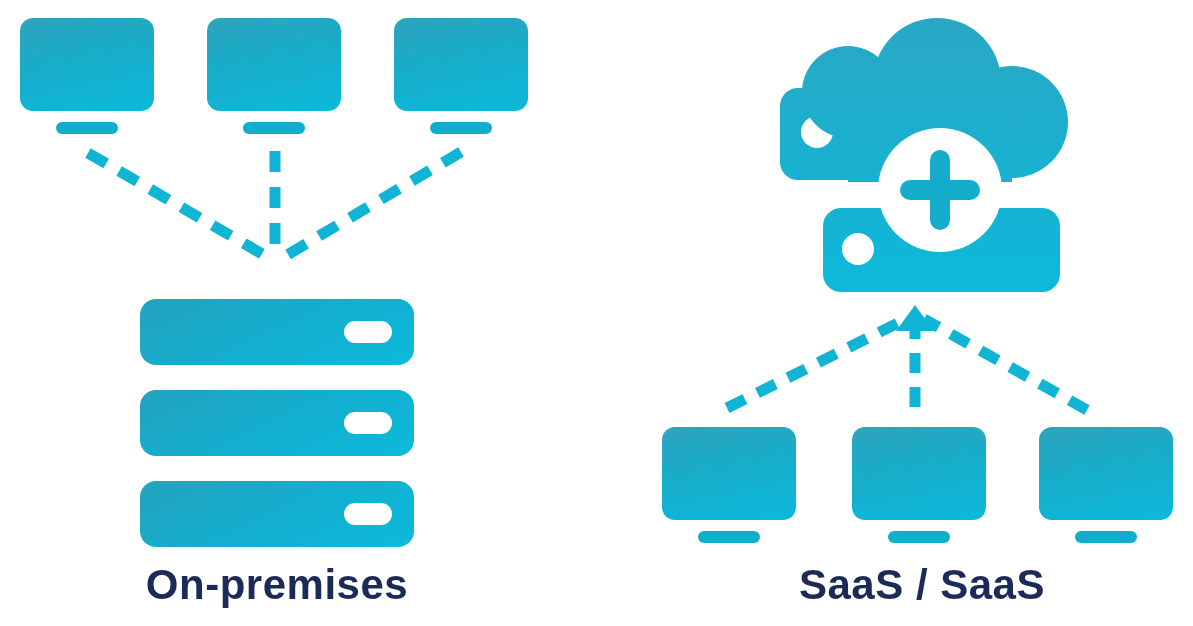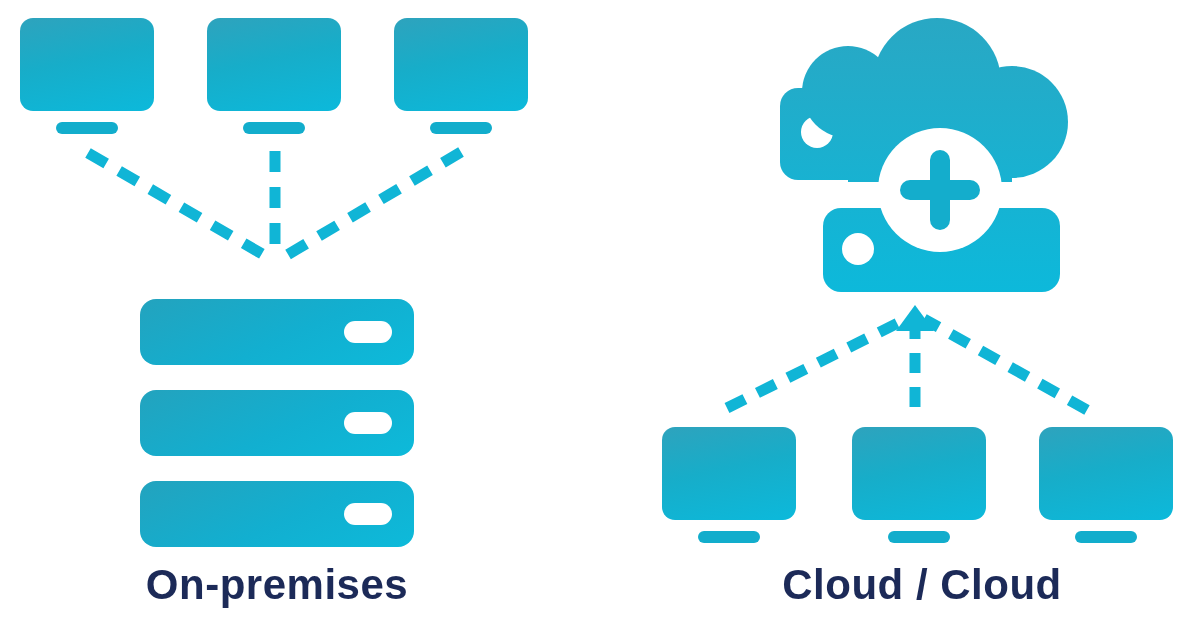--- a/index.html
+++ b/index.html
@@ -130,16 +130,16 @@
     </div>
     <div class="monitor" style="left:852px;top:427px;">
       <div class="screen"></div>
       <div class="stand"></div>
     </div>
     <div class="monitor" style="left:1039px;top:427px;">
       <div class="screen"></div>
       <div class="stand"></div>
     </div>
 
-    <div class="caption right">Cloud / Cloud</div>
+    <div class="caption right">SaaS / SaaS</div>
   </section>
 
 </div>
 
 </body></html>

